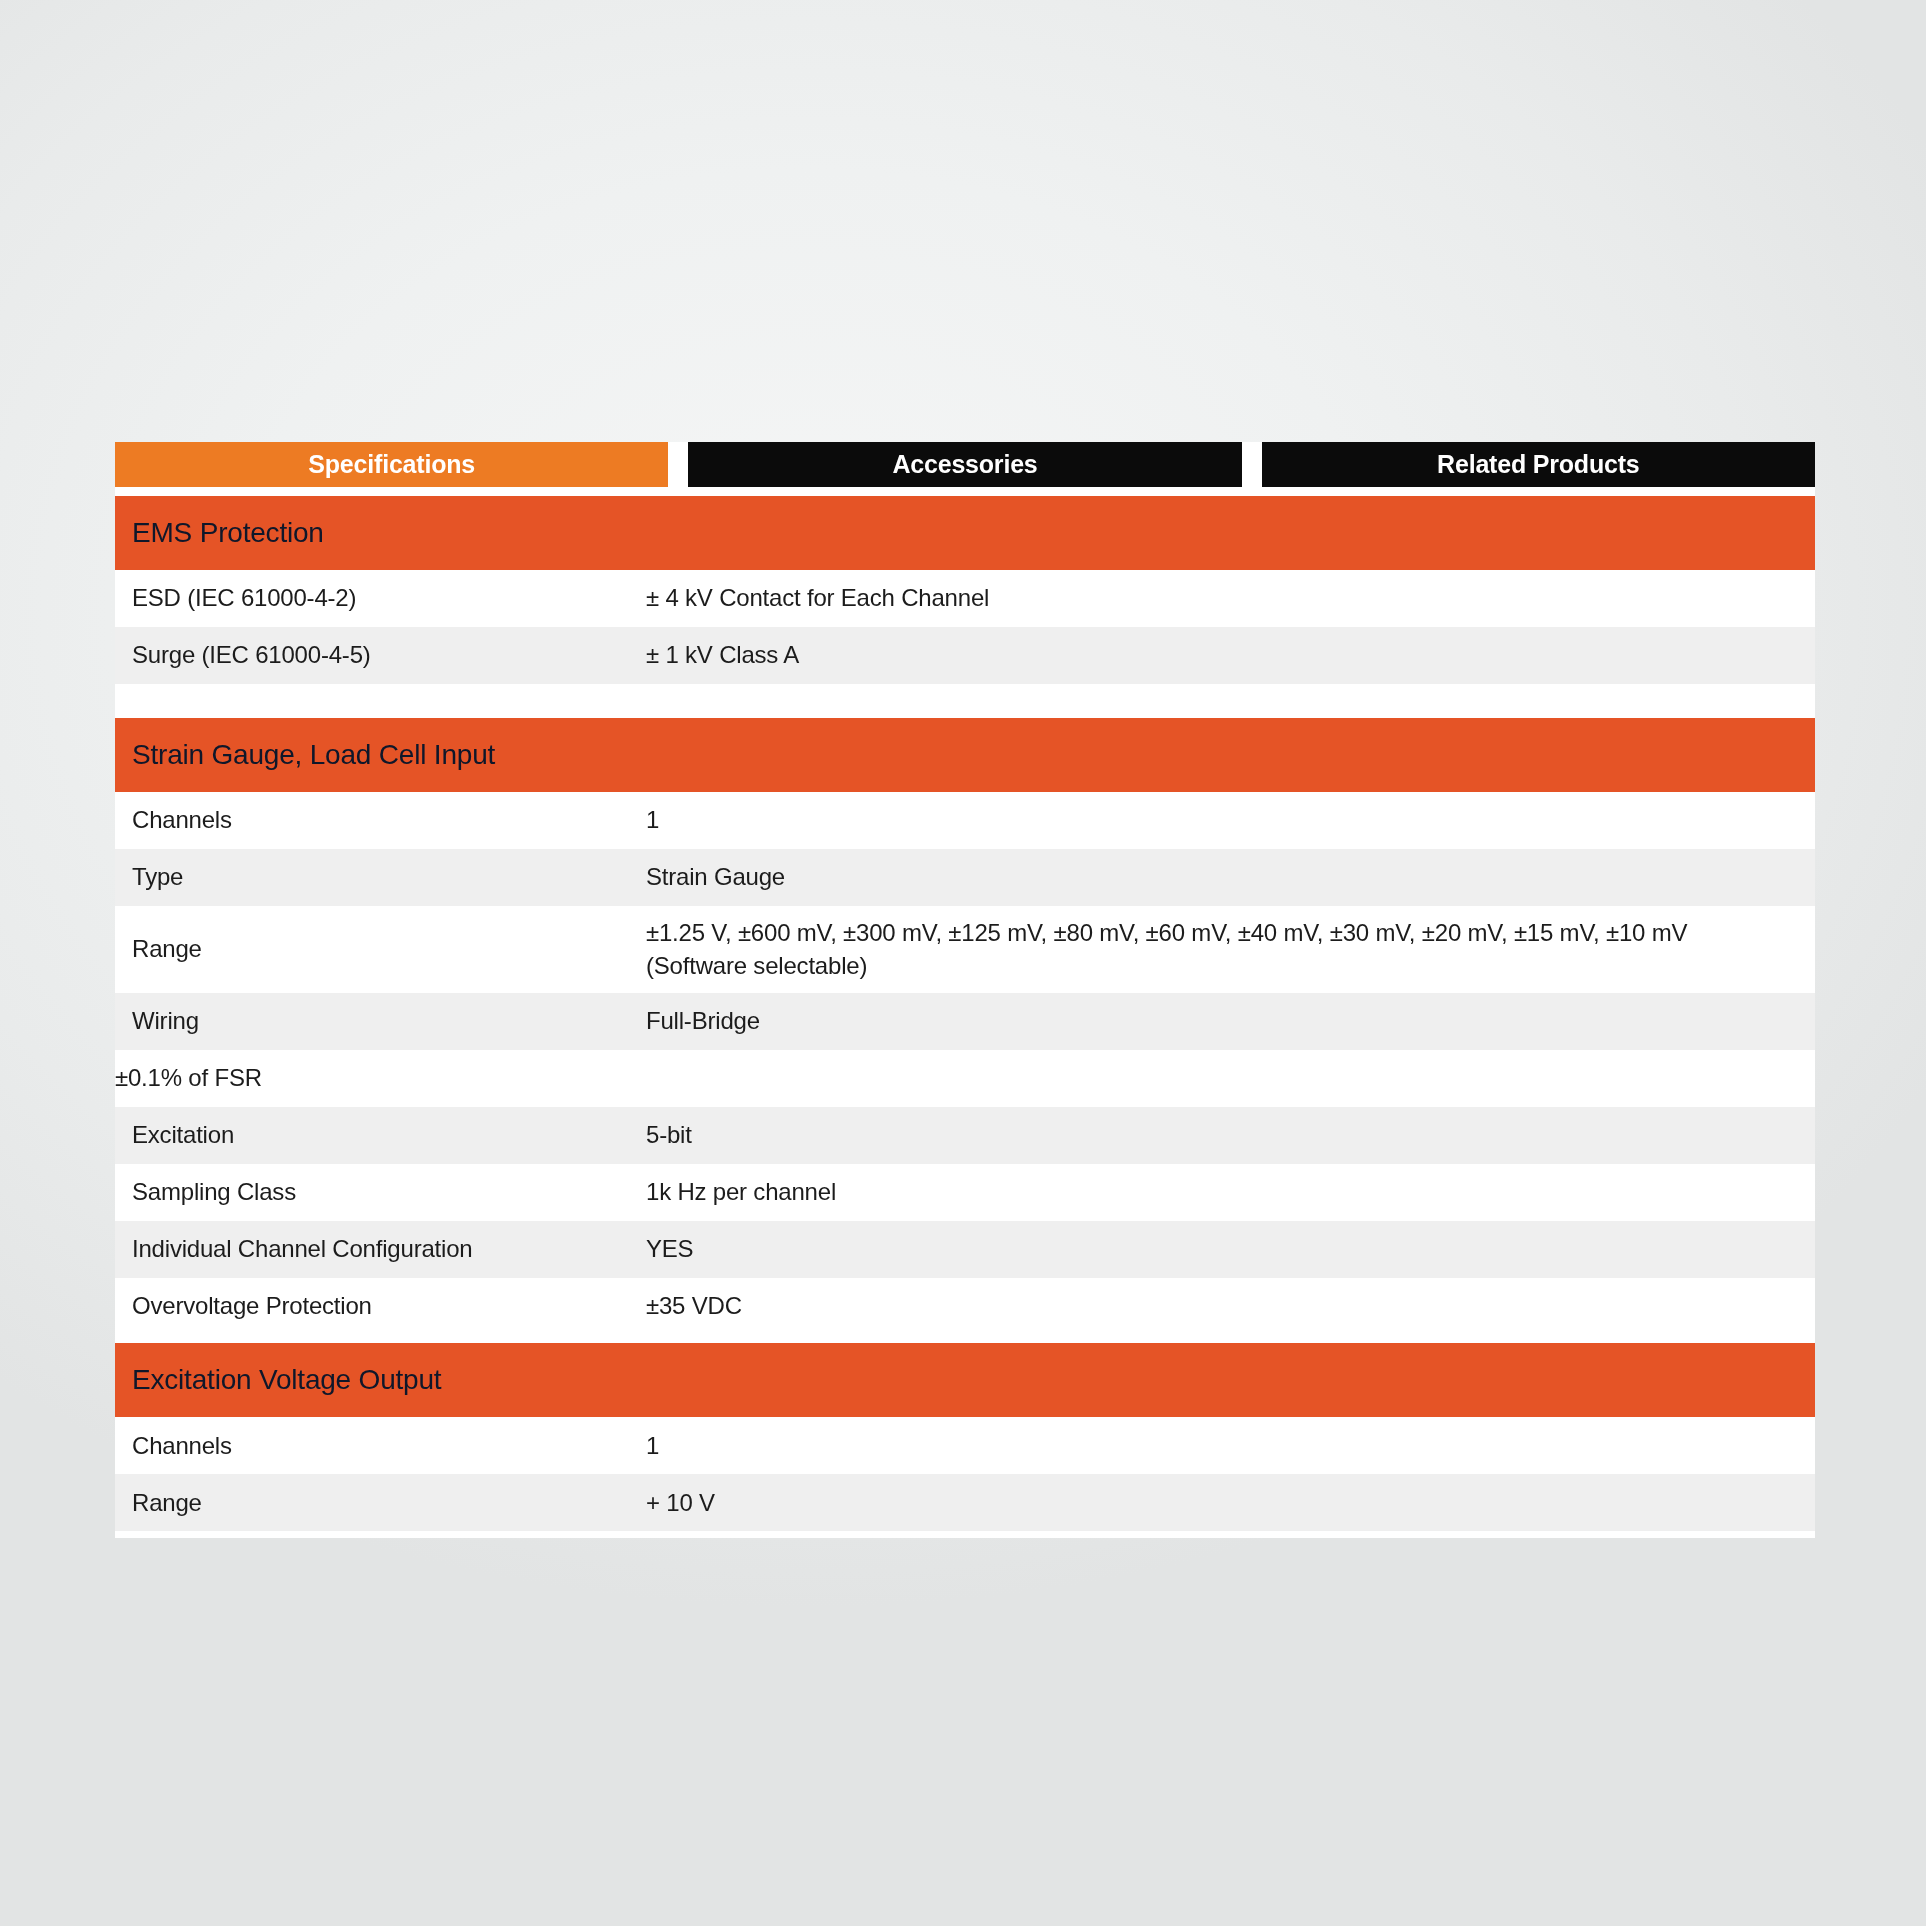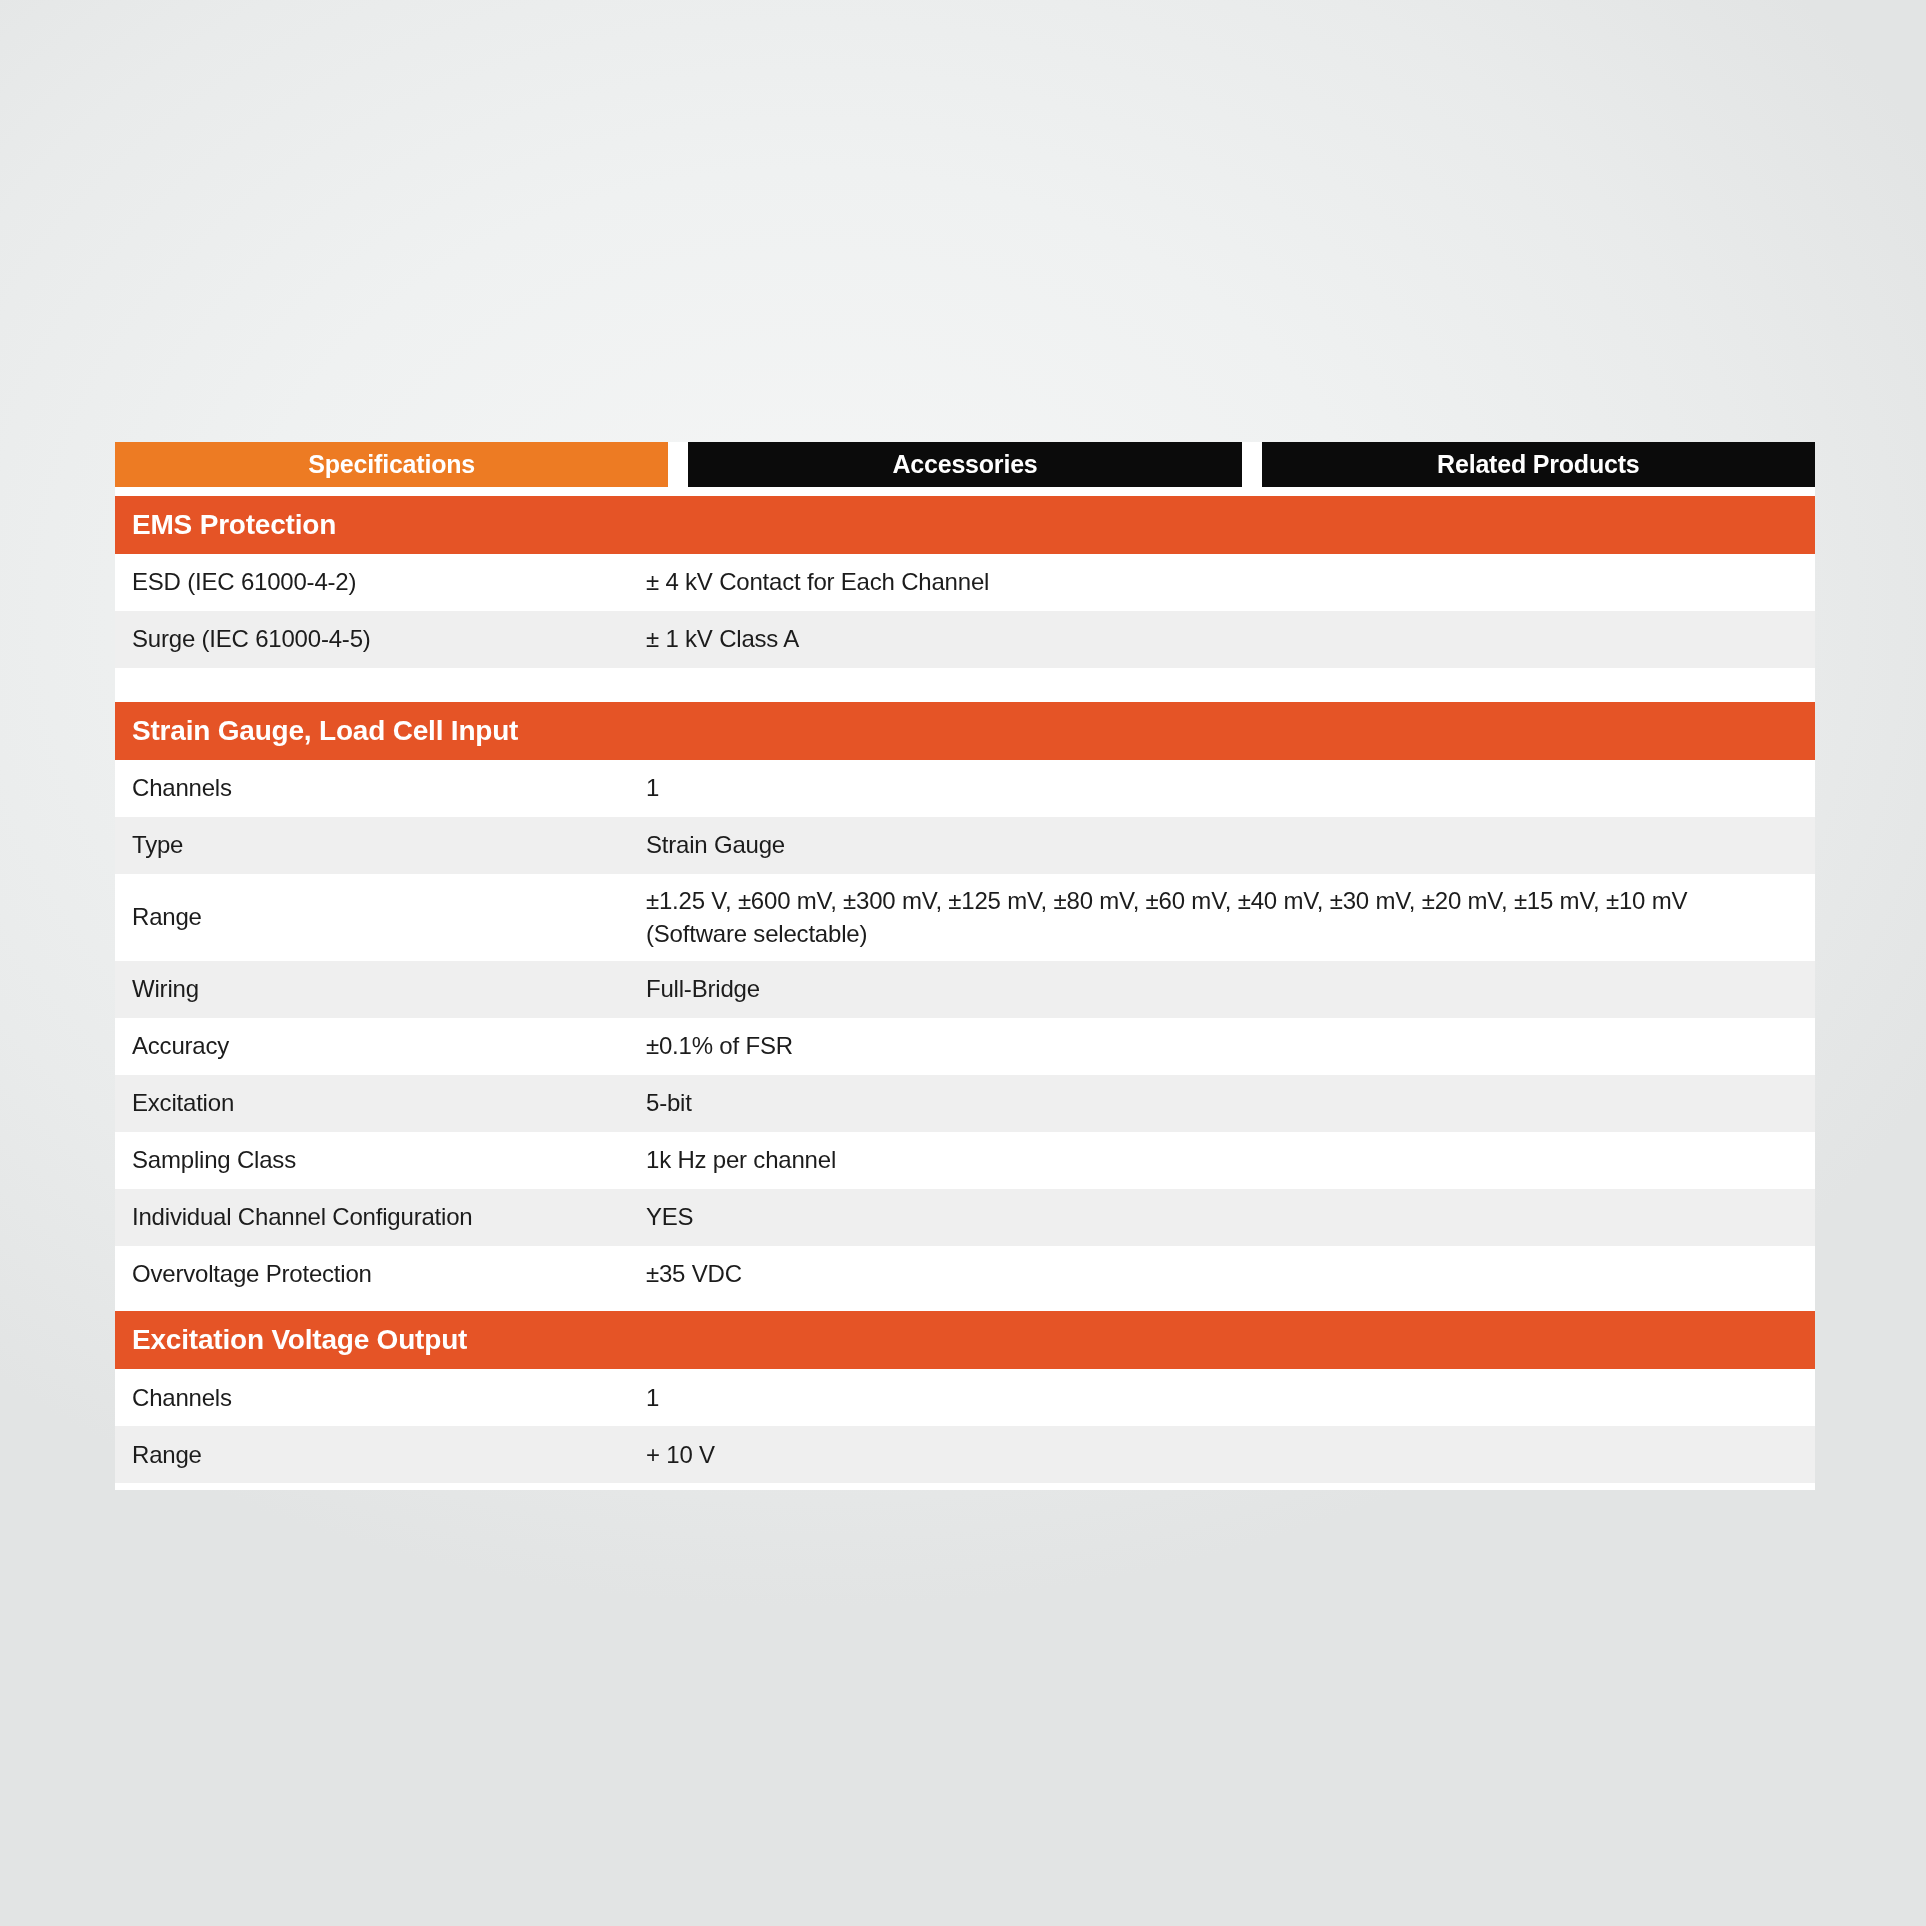--- a/index.html
+++ b/index.html
@@ -37,24 +37,24 @@
     justify-content: center;
     color: #ffffff;
     font-weight: bold;
     font-size: 25px;
     cursor: pointer;
     letter-spacing: -0.2px;
   }
   .tab.active { background: var(--tab-active, #ED7B23); }
   .tab.dark   { background: var(--tab-inactive, #0B0B0B); }
   .section-header {
-    height: 58px;
+    height: 74px;
     background: var(--section-header, #E55426);
-    color: #ffffff;
-    font-weight: bold;
+    color: #0f172a;
+    font-weight: normal;
     font-size: 28px;
     display: flex;
     align-items: center;
     padding-left: 17px;
     letter-spacing: -0.2px;
   }
   .rows .row:nth-child(odd)  { background: #ffffff; }
   .rows .row:nth-child(even) { background: var(--row-alt, #EFEFEF); }
   .row {
     display: flex;
@@ -120,21 +120,20 @@
       <div class="row">
         <div class="key">Range</div>
         <div class="value">±1.25 V, ±600 mV, ±300 mV, ±125 mV, ±80 mV, ±60 mV, ±40 mV, ±30 mV, ±20 mV, ±15 mV, ±10 mV
 (Software selectable)</div>
       </div>
       <div class="row">
         <div class="key">Wiring</div>
         <div class="value">Full-Bridge</div>
       </div>
       <div class="row">
-        <div class="key">Accuracy</div>
         <div class="value">±0.1% of FSR</div>
       </div>
       <div class="row">
         <div class="key">Excitation</div>
         <div class="value">5-bit</div>
       </div>
       <div class="row">
         <div class="key">Sampling Class</div>
         <div class="value">1k Hz per channel</div>
       </div>

